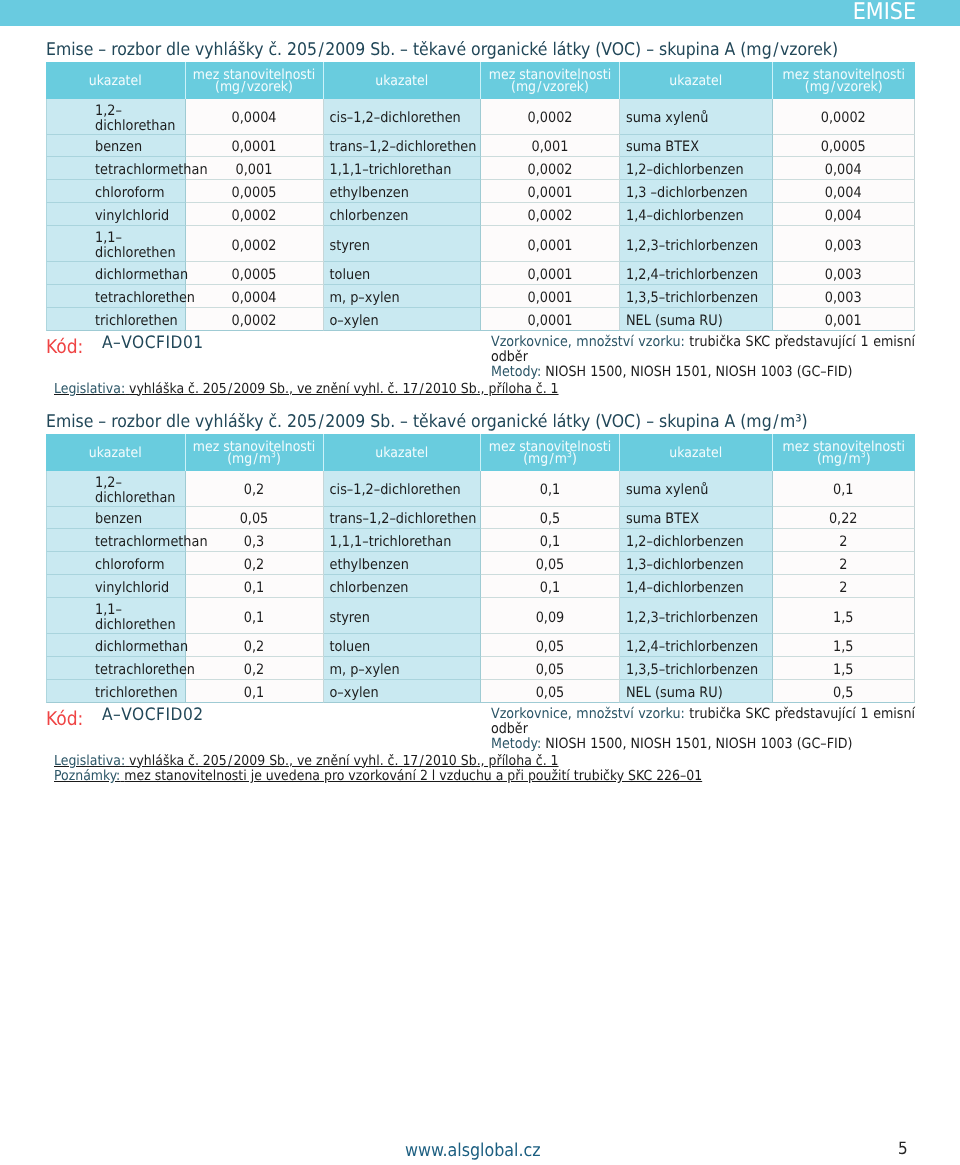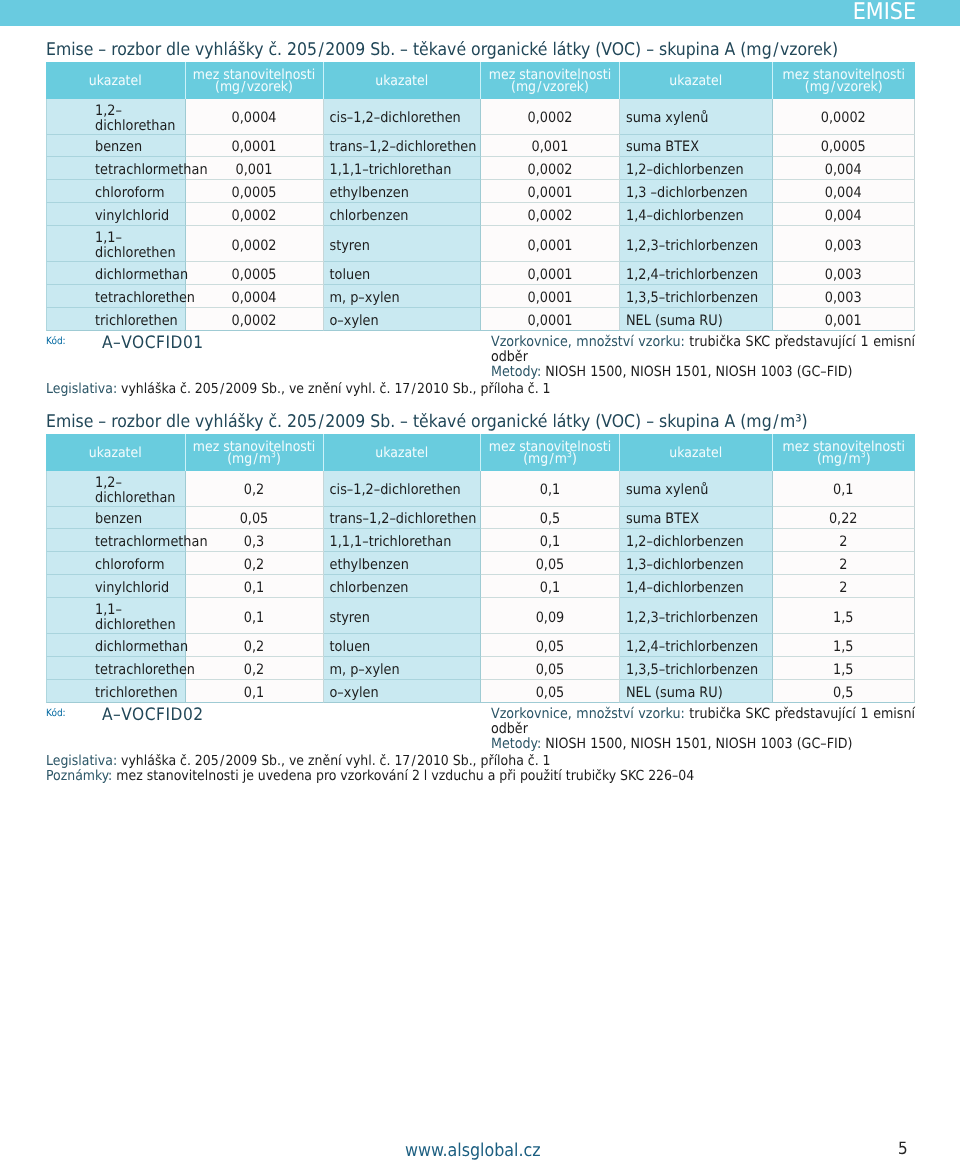--- a/index.html
+++ b/index.html
@@ -27,28 +27,28 @@
   table.grid td.lab{background:#c9e9f1;text-align:left;padding-left:6px;padding-top:5px;
       border-bottom:1px solid #a9d4dd;border-right:1.2px solid #9fcbd3;}
   table.grid td.val{background:#fdfbfb;text-align:center;padding-top:5px;
       border-bottom:1px solid #ccdcdc;border-right:1.2px solid #c5d6d8;}
   table.grid td.val:last-child{border-right:1px solid #c3d2d4;}
   table.grid tr td:first-child{border-left:1px solid #aed6de;padding-left:48px;}
   table.grid tbody tr:last-child td{border-bottom:1px solid #9fcbd4;}
   sup.u{font-size:8.5px;vertical-align:super;line-height:0;}
 
   .notes{position:relative;height:70px;}
-  .kod-label{position:absolute;left:0;top:5px;font-size:10px;color:#0369a1;}
+  .kod-label{position:absolute;left:0;top:5px;font-size:19px;color:#ef4444;}
   .kod-value{position:absolute;left:56px;top:1.5px;font-size:17.2px;letter-spacing:.5px;color:#214758;}
   .right-notes{position:absolute;left:445px;top:3.5px;width:424px;font-size:14.1px;
       color:#1a1a1a;line-height:15.3px;text-align:justify;}
   .right-notes .nw{white-space:nowrap;}
   .lbl{color:#2c5667;}
-  .foot-lines{position:absolute;left:0;top:50.5px;font-size:13.9px;line-height:15.5px;
-      color:#1a1a1a;white-space:nowrap;}
+  .foot-lines{position:absolute;left:8px;top:50.5px;font-size:13.9px;line-height:15.5px;
+      color:#1a1a1a;white-space:nowrap;text-decoration:underline;}
 
   .site{position:absolute;left:405px;top:1141px;font-size:17.7px;color:#1b5e80;}
   .pageno{position:absolute;left:898px;top:1138px;font-size:16.9px;color:#262626;}
 </style>
 </head>
 <body>
 
 <div class="page">
 
   <div class="banner">
@@ -264,21 +264,21 @@
     </table>
     <div class="notes">
       <span class="kod-label">Kód:</span>
       <span class="kod-value">A–VOCFID02</span>
       <div class="right-notes">
         <div><span class="lbl">Vzorkovnice, množství vzorku:</span> <span>trubička SKC představující 1 emisní odběr</span></div>
         <div class="nw"><span class="lbl">Metody:</span> <span>NIOSH 1500, NIOSH 1501, NIOSH 1003 (GC–FID)</span></div>
       </div>
       <div class="foot-lines">
         <div><span class="lbl">Legislativa:</span> <span>vyhláška č. 205 / 2009 Sb., ve znění vyhl. č. 17 / 2010 Sb., příloha č. 1</span></div>
-        <div><span class="lbl">Poznámky:</span> <span>mez stanovitelnosti je uvedena pro vzorkování 2 l vzduchu a při použití trubičky SKC 226–04</span></div>
+        <div><span class="lbl">Poznámky:</span> <span>mez stanovitelnosti je uvedena pro vzorkování 2 l vzduchu a při použití trubičky SKC 226–01</span></div>
       </div>
     </div>
   </div>
 
   <div class="site">www.alsglobal.cz</div>
   <div class="pageno">5</div>
 
 </div>
 
 </body></html>

